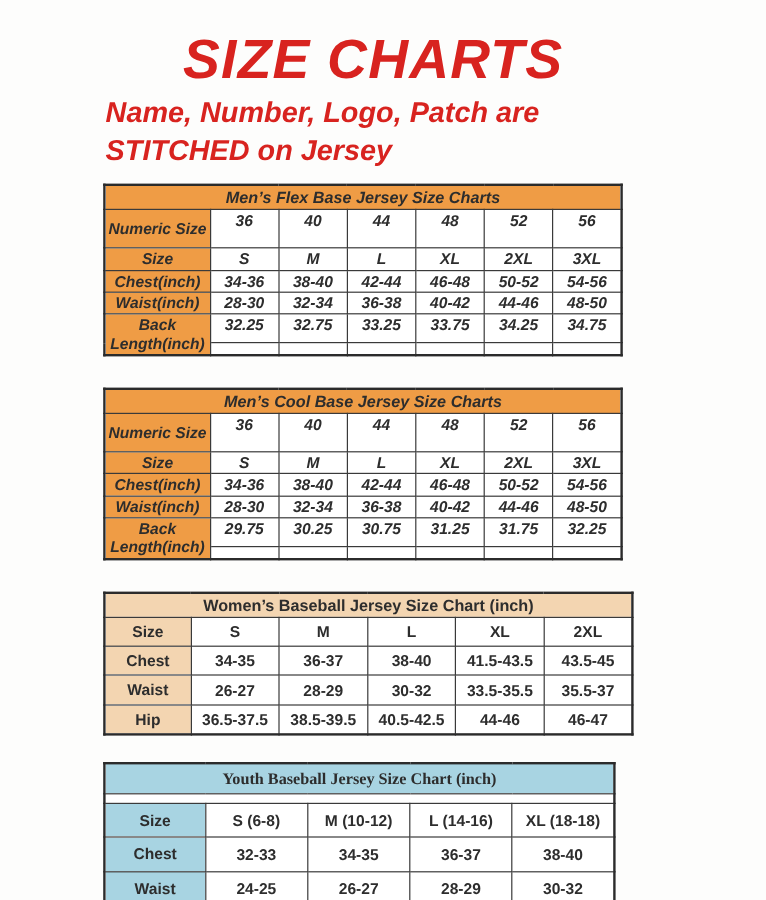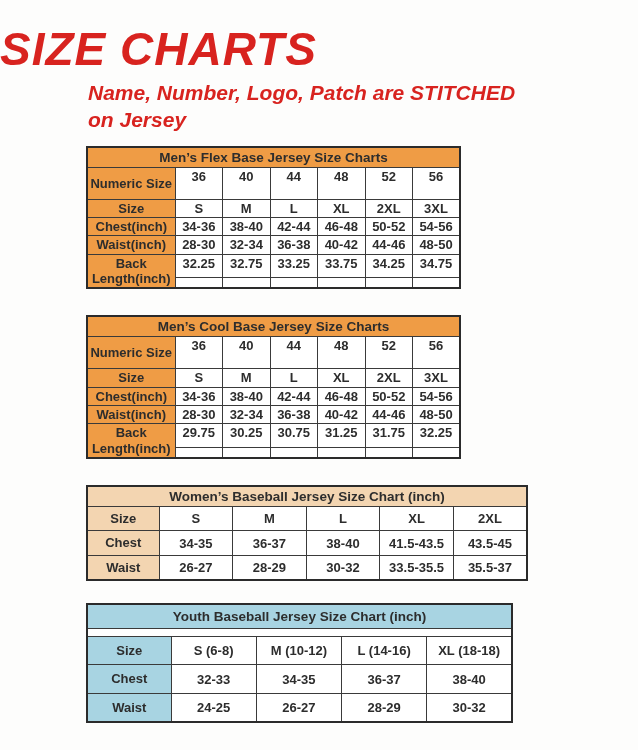--- a/index.html
+++ b/index.html
@@ -4,30 +4,31 @@
 <style>
   html, body { margin: 0; padding: 0; }
   body {
     width: 638px; height: 750px; overflow: hidden;
     background: #fdfdfc;
     font-family: "Liberation Sans", sans-serif;
   }
   .page { padding-top: 22px; }
   .page-title {
     margin: 0 16px 4px 0;
+    text-align: center;
     font-size: 46px;
     font-weight: bold;
     font-style: italic;
     letter-spacing: 1px;
     color: var(--c-red);
   }
   .page-subtitle {
     margin: 0 0 12px 88px;
     width: 436px;
-    font-size: 21px;
+    font-size: 24px;
     line-height: 1.28;
     font-weight: bold;
     font-style: italic;
     color: var(--c-red);
   }
   .tables { margin-left: 86px; }
   table.size-chart {
     border-collapse: collapse;
     table-layout: fixed;
     background: #ffffff;
@@ -43,30 +44,30 @@
     overflow: hidden;
     white-space: normal;
   }
   .size-chart .tbl-title { font-size: 13.5px; padding: 2px; }
   .size-chart .row-label { vertical-align: middle; line-height: 1.18; }
   
   .theme-orange .tbl-title, .theme-orange .row-label { background: var(--c-orange); }
   .theme-peach  .tbl-title, .theme-peach  .row-label { background: var(--c-peach); }
   .theme-blue   .tbl-title, .theme-blue   .row-label { background: var(--c-blue); }
   
-  .t-mens { width: 375px; margin-bottom: 26px; }
+  .t-mens { width: 433px; margin-bottom: 26px; font-style: italic; }
   .t-mens td { vertical-align: top; }
   .t-mens .r-tall td { height: 29px; }
   
   .t-women { width: 442px; margin-bottom: 22px; border-radius: 10px; }
   .t-women th, .t-women td { padding: 4px 2px; }
   
   .t-youth { width: 427px; margin-bottom: 8px; }
   .t-youth th, .t-youth td { padding: 6px 2px; }
-  .t-youth .tbl-title { padding: 4px 2px; }
+  .t-youth .tbl-title { padding: 4px 2px; font-family: Liberation Serif, serif; }
   
   .title-spacer td { height: 7px; padding: 0; border-left: 0; border-right: 0; background: #fff; }
   .strip td { height: 9px; padding: 0; }
 </style>
 </head>
 <body>
 
 <div class="page">
   <h1 class="page-title">SIZE CHARTS</h1>
   <p class="page-subtitle">Name, Number, Logo, Patch are STITCHED on Jersey</p>
@@ -239,20 +240,28 @@
             <td>43.5-45</td>
           </tr>
           <tr>
             <th class="row-label">Waist</th>
             <td>26-27</td>
             <td>28-29</td>
             <td>30-32</td>
             <td>33.5-35.5</td>
             <td>35.5-37</td>
           </tr>
+          <tr>
+            <th class="row-label">Hip</th>
+            <td>36.5-37.5</td>
+            <td>38.5-39.5</td>
+            <td>40.5-42.5</td>
+            <td>44-46</td>
+            <td>46-47</td>
+          </tr>
         </tbody>
       </table>
       <table class="size-chart theme-blue t-youth">
         <colgroup>
           <col style="width: 84px;">
           <col>
           <col>
           <col>
           <col>
         </colgroup>

